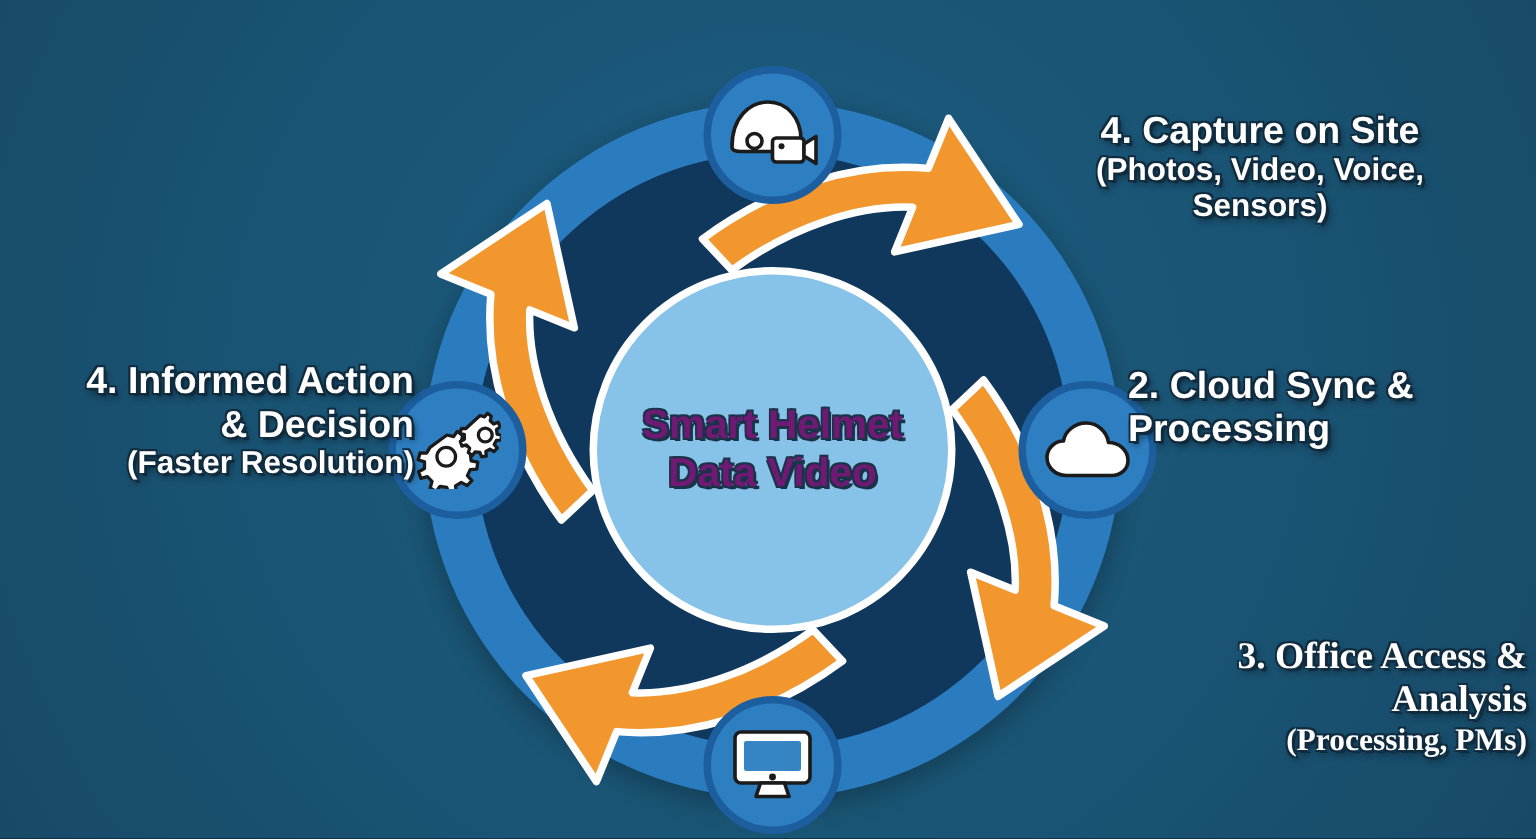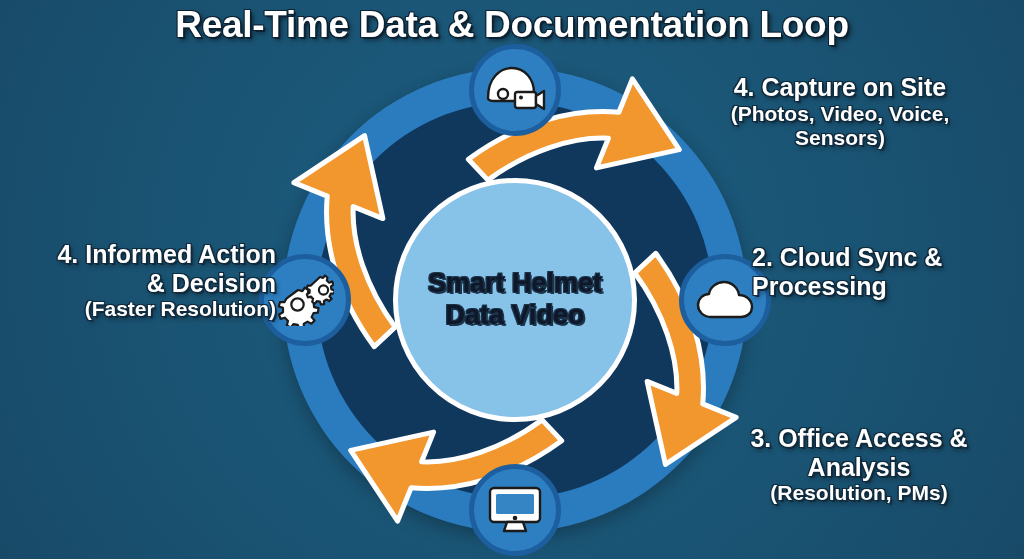--- a/index.html
+++ b/index.html
@@ -68,21 +68,21 @@
     border: 5px solid #ffffff;
     box-sizing: border-box;
     display: flex;
     flex-direction: column;
     align-items: center;
     justify-content: center;
   }
   .hub-line {
     font-size: 27px;
     font-weight: bold;
-    color: #0f172a;
+    color: #701a75;
     line-height: 1.18;
     text-shadow:
       2px 2px 0 #1b3348,
       -1.2px -1.2px 0 #1b3348,
       1.2px -1.2px 0 #1b3348,
       -1.2px 1.2px 0 #1b3348;
   }
 
   
   .arrow-layer {
@@ -128,29 +128,28 @@
     white-space: pre-line;
   }
   .label .sub {
     font-size: 21px;
     font-weight: bold;
     line-height: 1.16;
     white-space: pre-line;
   }
   .label-1 { left: 664px; top: 73px;  width: 352px; text-align: center; }
   .label-2 { left: 752px; top: 243px; width: 266px; }
-  .label-3 { left: 700px; top: 424px; width: 318px; text-align: center; }
+  .label-3 { left: 700px; top: 424px; width: 318px; text-align: right; font-family: Liberation Serif, serif; }
   .label-4 { left: 6px;   top: 240px; width: 270px; text-align: right; }
 </style>
 </head>
 <body>
 
 <div class="stage">
 
-  <div class="title">Real-Time Data &amp; Documentation Loop</div>
 
   <div class="diagram">
 
     <div class="ring-outer"></div>
     <div class="ring-inner"></div>
 
     <svg class="arrow-layer" viewBox="0 0 464 464">
       <defs>
         <g id="curved-arrow">
 
@@ -235,21 +234,21 @@
   </div>
 
   <div class="label label-2">
     <div class="head">2. Cloud Sync &amp;
 Processing</div>
   </div>
 
   <div class="label label-3">
     <div class="head">3. Office Access &amp;
 Analysis</div>
-    <div class="sub">(Resolution, PMs)</div>
+    <div class="sub">(Processing, PMs)</div>
   </div>
 
   <div class="label label-4">
     <div class="head">4. Informed Action
 &amp; Decision</div>
     <div class="sub">(Faster Resolution)</div>
   </div>
 
 </div>
 

